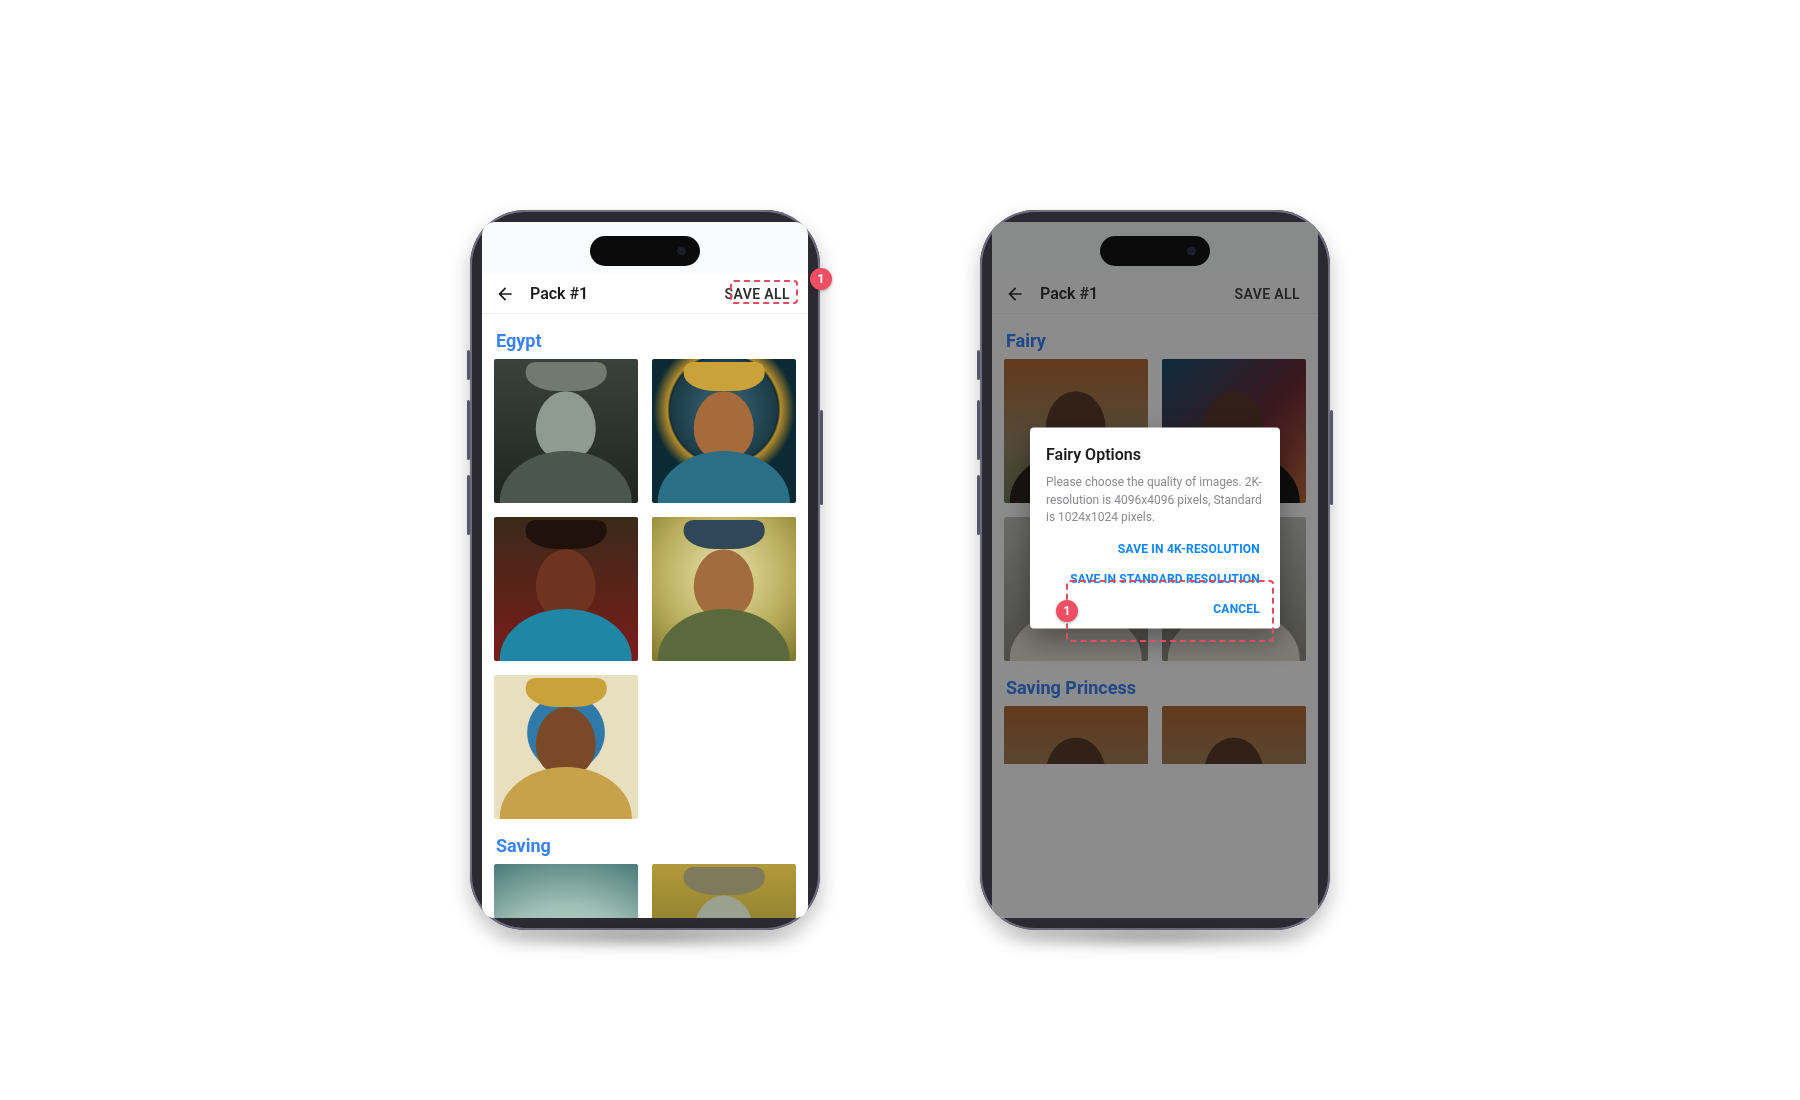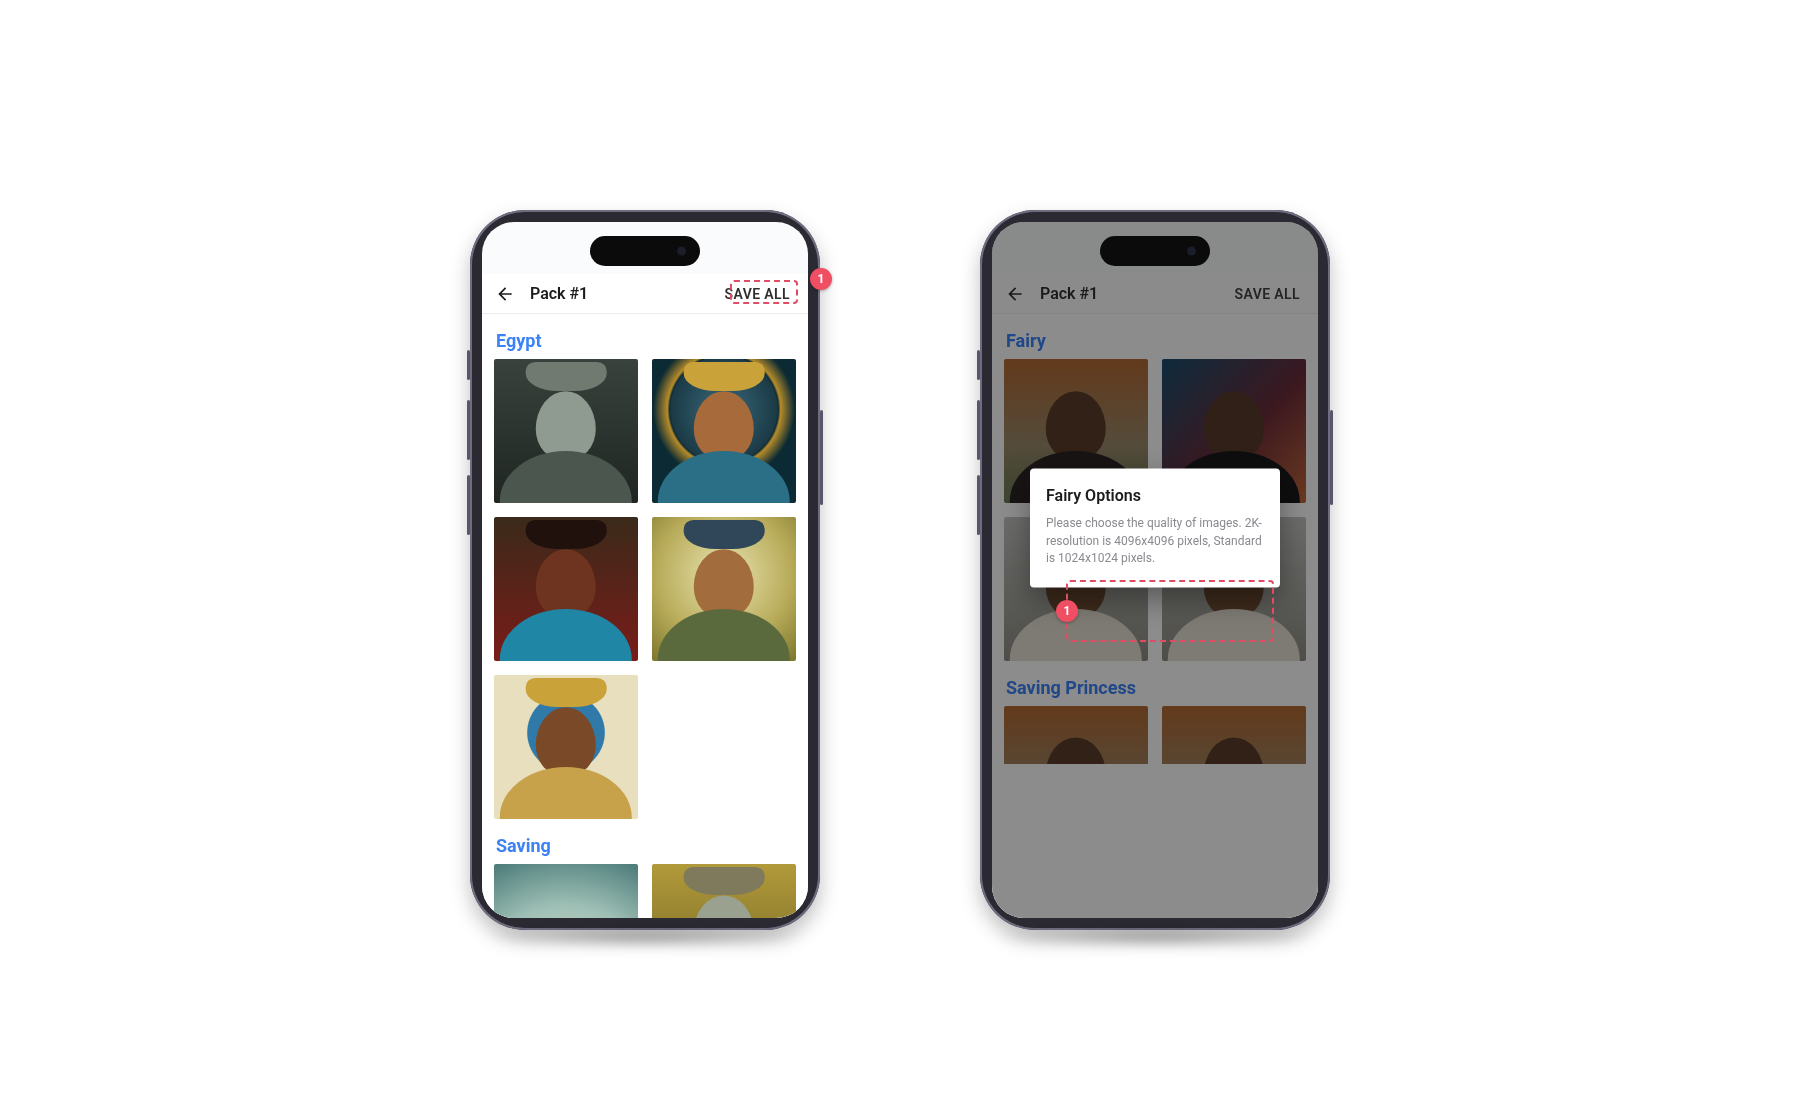--- a/index.html
+++ b/index.html
@@ -46,21 +46,21 @@
     border-radius:3px;
   }
   .side-btn.l1{ left:-3px; top:140px; width:3px; height:30px;}
   .side-btn.l2{ left:-3px; top:190px; width:3px; height:60px;}
   .side-btn.l3{ left:-3px; top:265px; width:3px; height:60px;}
   .side-btn.r1{ right:-3px; top:200px; width:3px; height:95px;}
   .screen {
     width: 100%;
     height: 100%;
     background: #fafbfc;
-    border-radius: 32px;
+    border-radius: 13px;
     overflow: hidden;
     position: relative;
   }
   .notch {
     position: absolute;
     top: 14px;
     left: 50%;
     transform: translateX(-50%);
     width: 110px;
     height: 30px;
@@ -399,20 +399,25 @@
               </div>
             </div>
         </div>
       </div>
 
       <div class="dim"></div>
 
       <div class="dialog">
         <div class="dialog-title">Fairy Options</div>
         <div class="dialog-body">Please choose the quality of images. 2K-resolution is 4096x4096 pixels, Standard is 1024x1024 pixels.</div>
+        <div class="dialog-actions">
+          <div class="dialog-btn">SAVE IN 4K-RESOLUTION</div>
+          <div class="dialog-btn">SAVE IN STANDARD RESOLUTION</div>
+          <div class="dialog-btn">CANCEL</div>
+        </div>
       </div>
 
       <div class="callout" style="top:358px; left:74px; width:208px; height:62px;"></div>
       <div class="callout-badge" style="top:378px; left:64px;">1</div>
     </div>
   </div>
 
 </div>
 
 </body></html>

